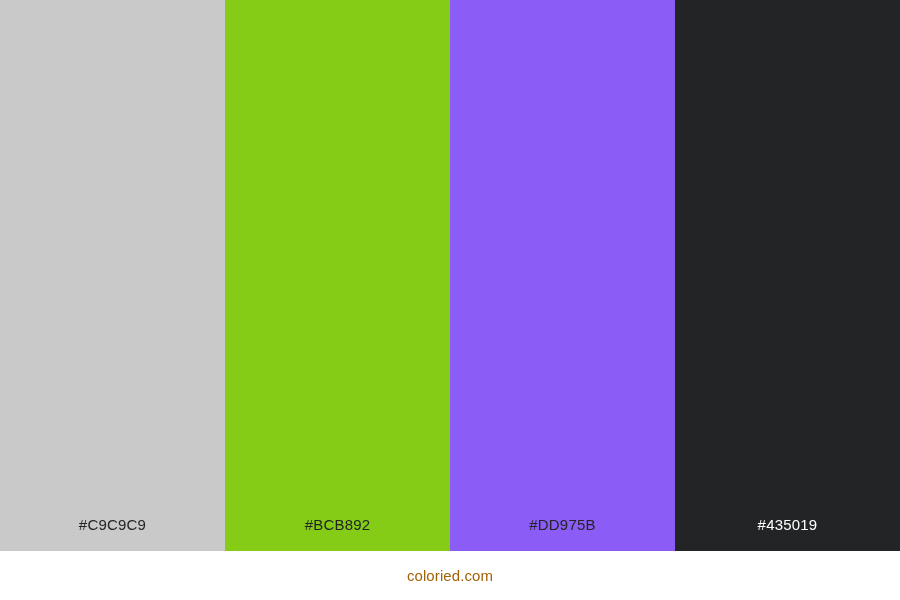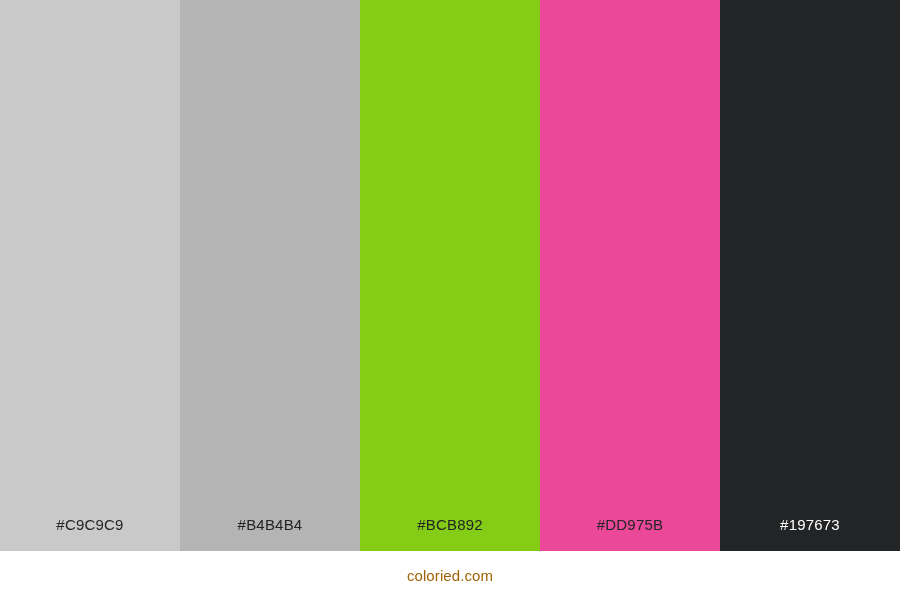--- a/index.html
+++ b/index.html
@@ -65,34 +65,31 @@
 <body>
 
 <div id="palette-page">
 
   <div id="swatch-strip">
 
     <div class="swatch" style="background-color: rgb(201, 201, 201);">
       <div class="swatch-label" style="color: rgb(35, 36, 38);">#C9C9C9</div>
     </div>
 
-    <div class="swatch" style="background-color: rgb(180, 180, 180);">
-      <div class="swatch-label" style="color: rgb(35, 36, 38);">#B4B4B4</div>
-    </div>
 
     <div class="swatch" style="background-color: #84cc16;">
       <div class="swatch-label" style="color: rgb(35, 36, 38);">#BCB892</div>
     </div>
 
-    <div class="swatch" style="background-color: #ec4899;">
+    <div class="swatch" style="background-color: #8b5cf6;">
       <div class="swatch-label" style="color: rgb(35, 36, 38);">#DD975B</div>
     </div>
 
     <div class="swatch" style="background-color: rgb(35, 36, 38);">
-      <div class="swatch-label" style="color: rgb(255, 255, 255);">#197673</div>
+      <div class="swatch-label" style="color: rgb(255, 255, 255);">#435019</div>
     </div>
 
   </div>
 
   <div id="site-footer" style="background-color: rgb(255, 255, 255);">
     <span id="footer-text" style="color: #a16207;">coloried.com</span>
   </div>
 
 </div>
 

